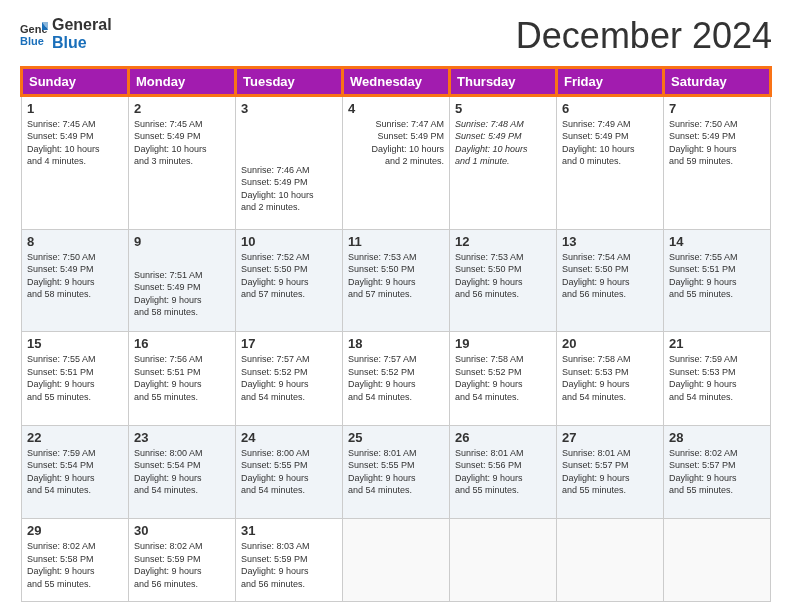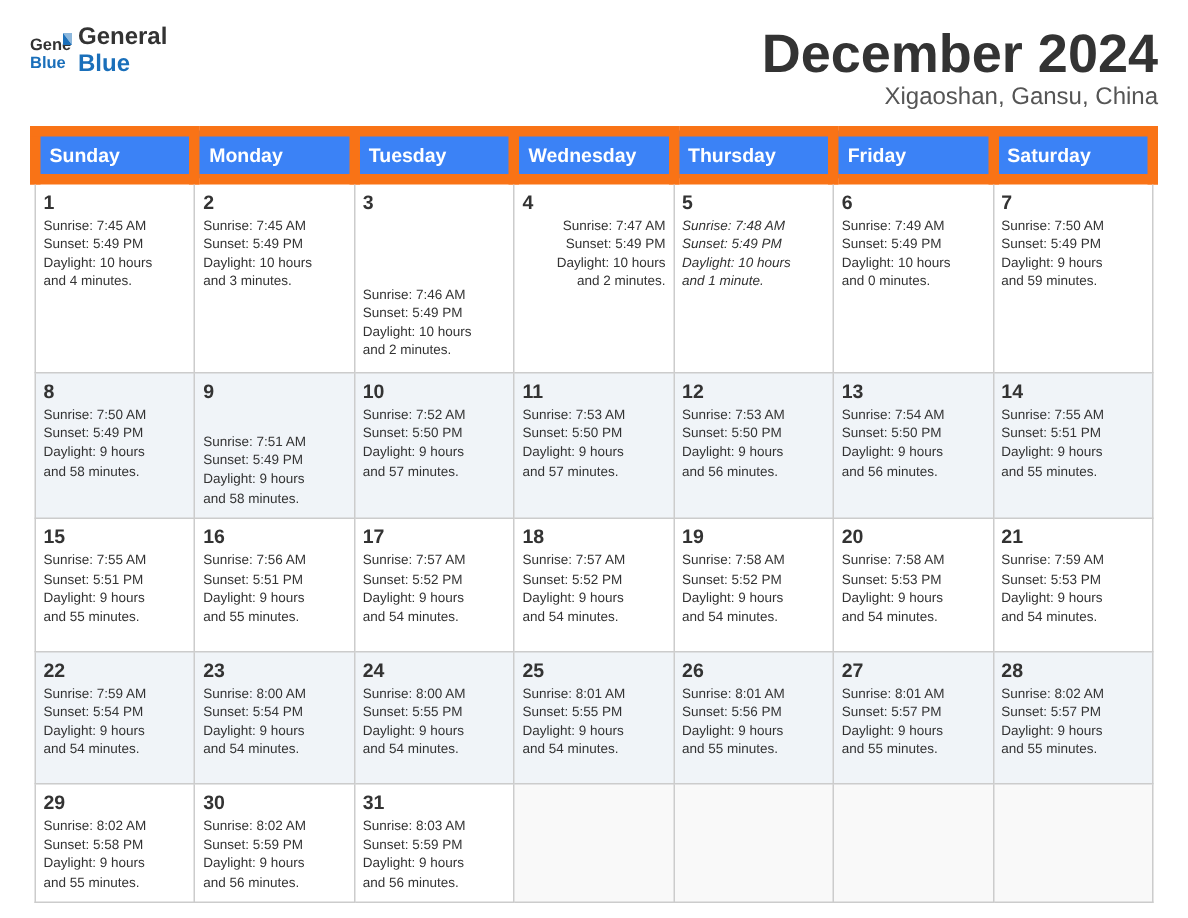--- a/index.html
+++ b/index.html
@@ -30,43 +30,43 @@
     }
     .logo-icon {
       width: 28px;
       height: 28px;
     }
     .title-block {
       text-align: right;
     }
     .month-title {
       font-size: 36px;
-      font-weight: bold;
+      font-weight: normal;
       color: #333;
       line-height: 1.1;
       text-align: right;
     }
     .location {
       font-size: 16px;
       color: #555;
     }
     .calendar {
       flex: 1;
       border-collapse: collapse;
       width: 100%;
       table-layout: fixed;
     }
     .calendar th {
-      background: #3b82f6;
+      background: #a21caf;
       color: #fff;
       font-size: 13px;
       font-weight: bold;
       text-align: left;
       padding: 5px 6px;
-      border: 7px solid #f97316;
+      border: 3px solid #f97316;
     }
     .calendar td {
       vertical-align: top;
       border: 1px solid #ccc;
       padding: 4px 5px;
       font-size: 9.5px;
       color: #333;
       background: #fff;
       height: 86px;
     }
@@ -104,21 +104,20 @@
         <polygon points="22,2 28,10 22,10" fill="#1a6fba"></polygon>
         <polygon points="22,2 28,2 28,10" fill="#1a6fba" opacity="0.5"></polygon>
       </svg>
       <div style="display:flex;flex-direction:column;line-height:1.1;">
         <span style="font-size:16px;font-weight:bold;color:#333;">General</span>
         <span style="font-size:16px;font-weight:bold;color:#1a6fba;">Blue</span>
       </div>
     </div>
     <div class="title-block">
       <div class="month-title">December 2024</div>
-      <div class="location">Xigaoshan, Gansu, China</div>
     </div>
   </div>
 
   <table class="calendar">
     <thead>
       <tr>
       <th>Sunday</th>
           <th>Monday</th>
           <th>Tuesday</th>
           <th>Wednesday</th>

